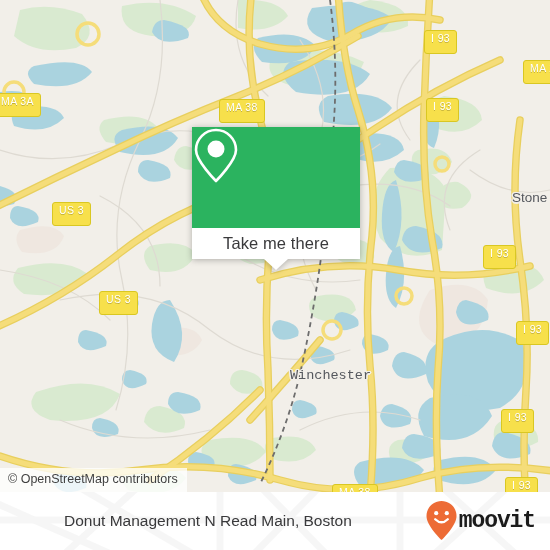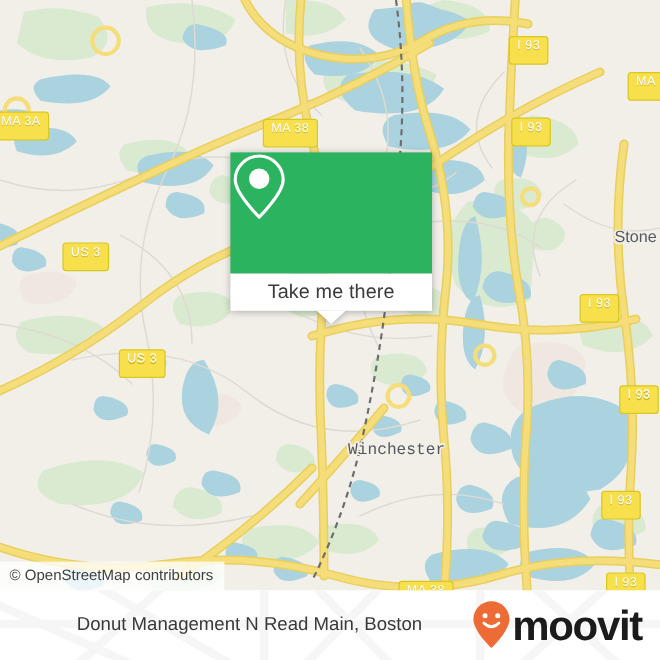--- a/index.html
+++ b/index.html
@@ -105,24 +105,25 @@
     margin-left: 44px;
   }
   #brand {
     position: absolute;
     right: 15px; top: 50%;
     transform: translateY(-50%);
     display: flex; align-items: center; gap: 1px;
   }
   #brand-name {
     color: #1b1b1b;
-    font-size: 35px;
+    font-size: 23px;
     font-weight: bold;
     letter-spacing: -1.1px;
     line-height: 1;
+    font-family: Liberation Mono, monospace;
   }
 </style>
 </head>
 <body>
 
 <div id="app">
 
   <div id="map">
     <svg width="550" height="492" viewBox="0 0 550 492">
       <defs>

